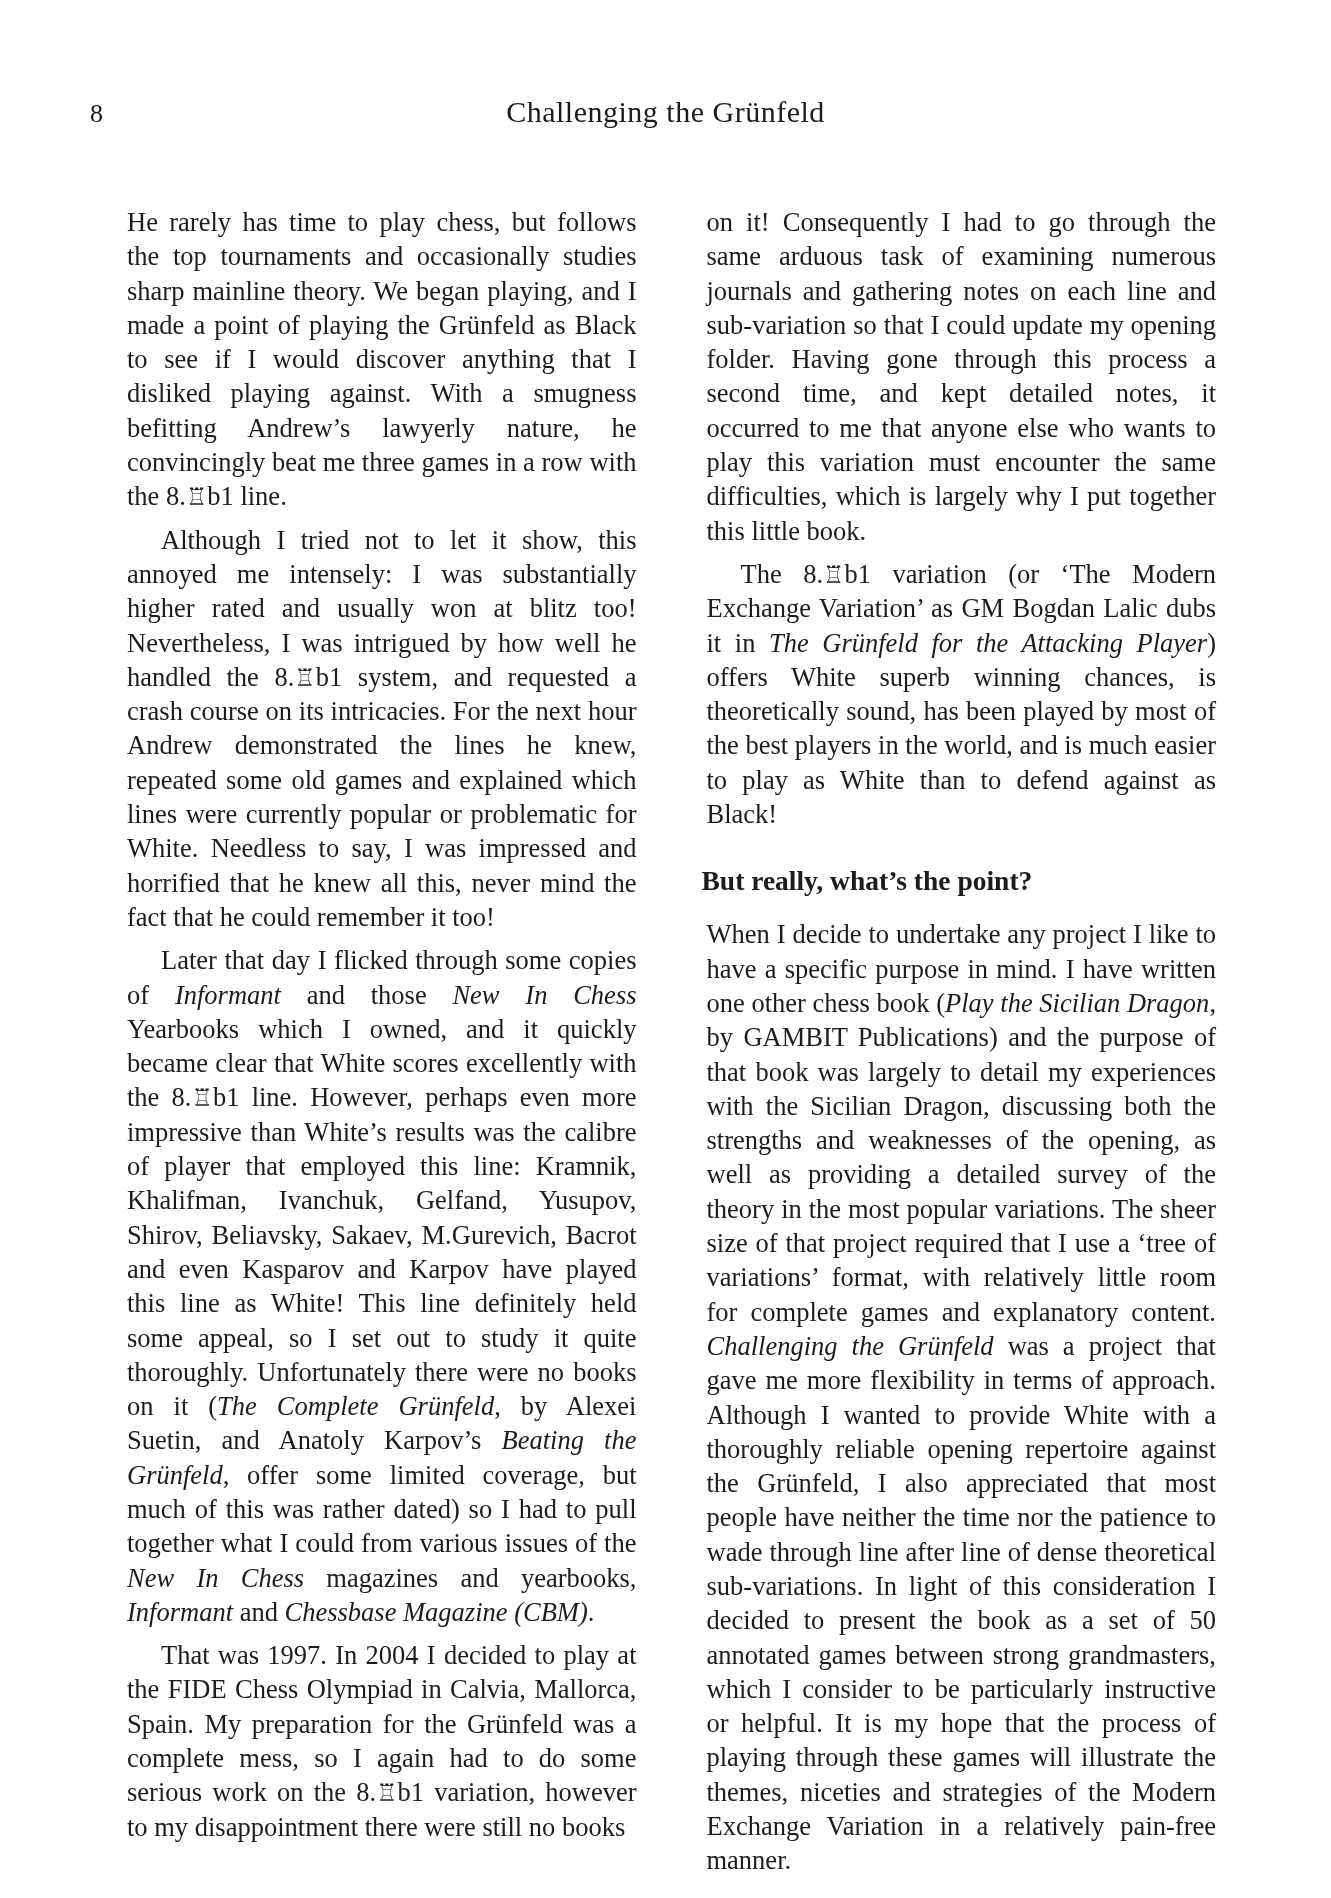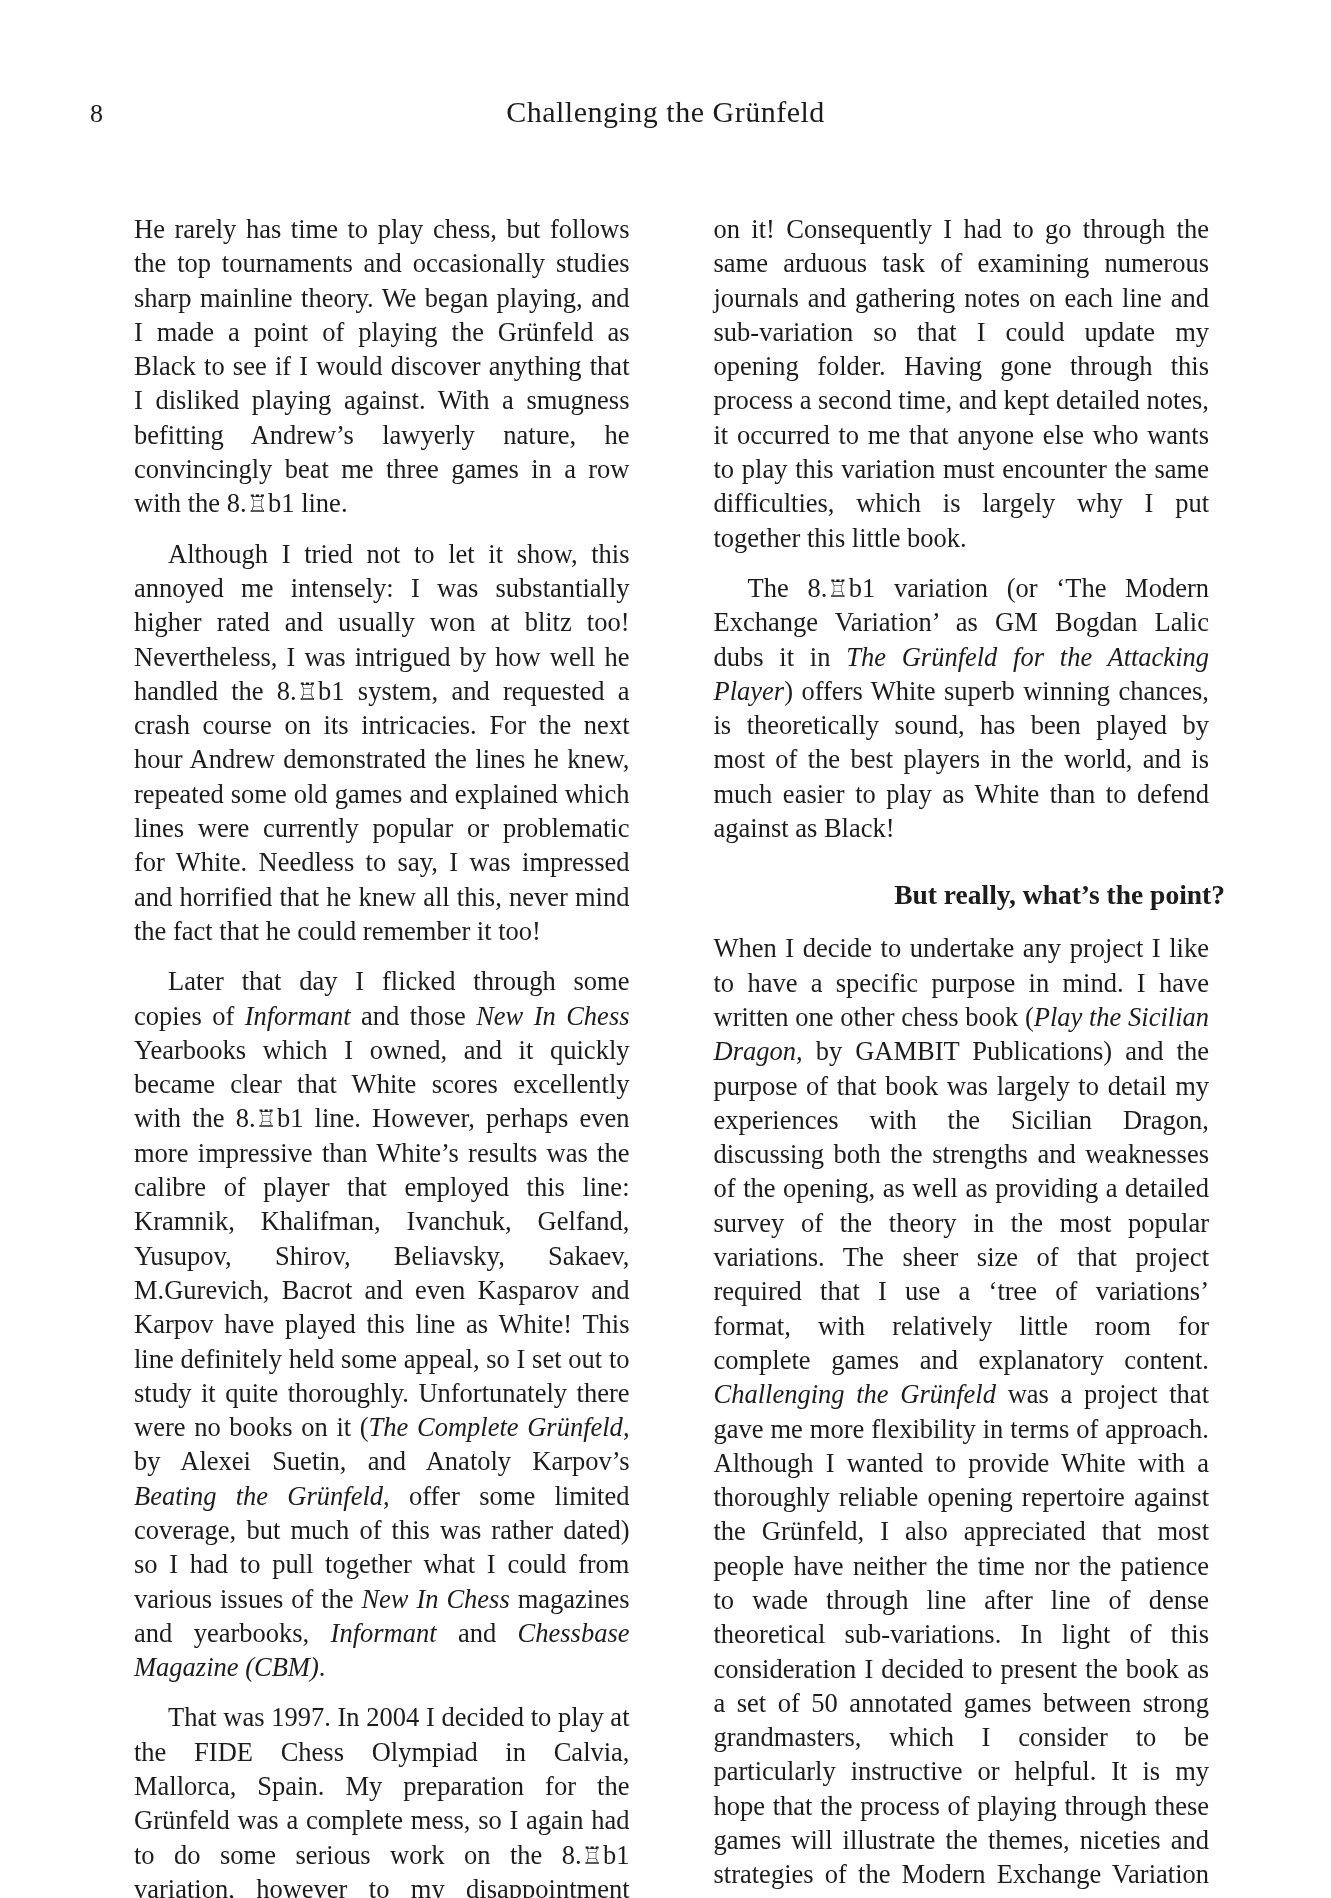--- a/index.html
+++ b/index.html
@@ -46,31 +46,31 @@
     gap: 52px;
   }
   .column {
     flex: 1 1 0;
     min-width: 0;
     text-align: justify;
     font-size: 26.5px;
     line-height: 34.3px;
   }
   .column p.para {
-    margin: 16px;
+    margin: 9px;
     padding: 0;
   }
   .column p.indent {
     text-indent: 34px;
   }
   .section-heading {
     font-size: 27.5px;
     font-weight: bold;
-    text-align: right;
-    margin: 33px 0 19px 10px;
+    text-align: left;
+    margin: 33px 0 19px 4px;
     line-height: 34px;
   }
   em {
     font-style: italic;
     font-family: Liberation Serif, serif;
   }
   .chess {
     font-family: "DejaVu Sans", sans-serif;
     font-size: 0.9em;
     line-height: 1;

